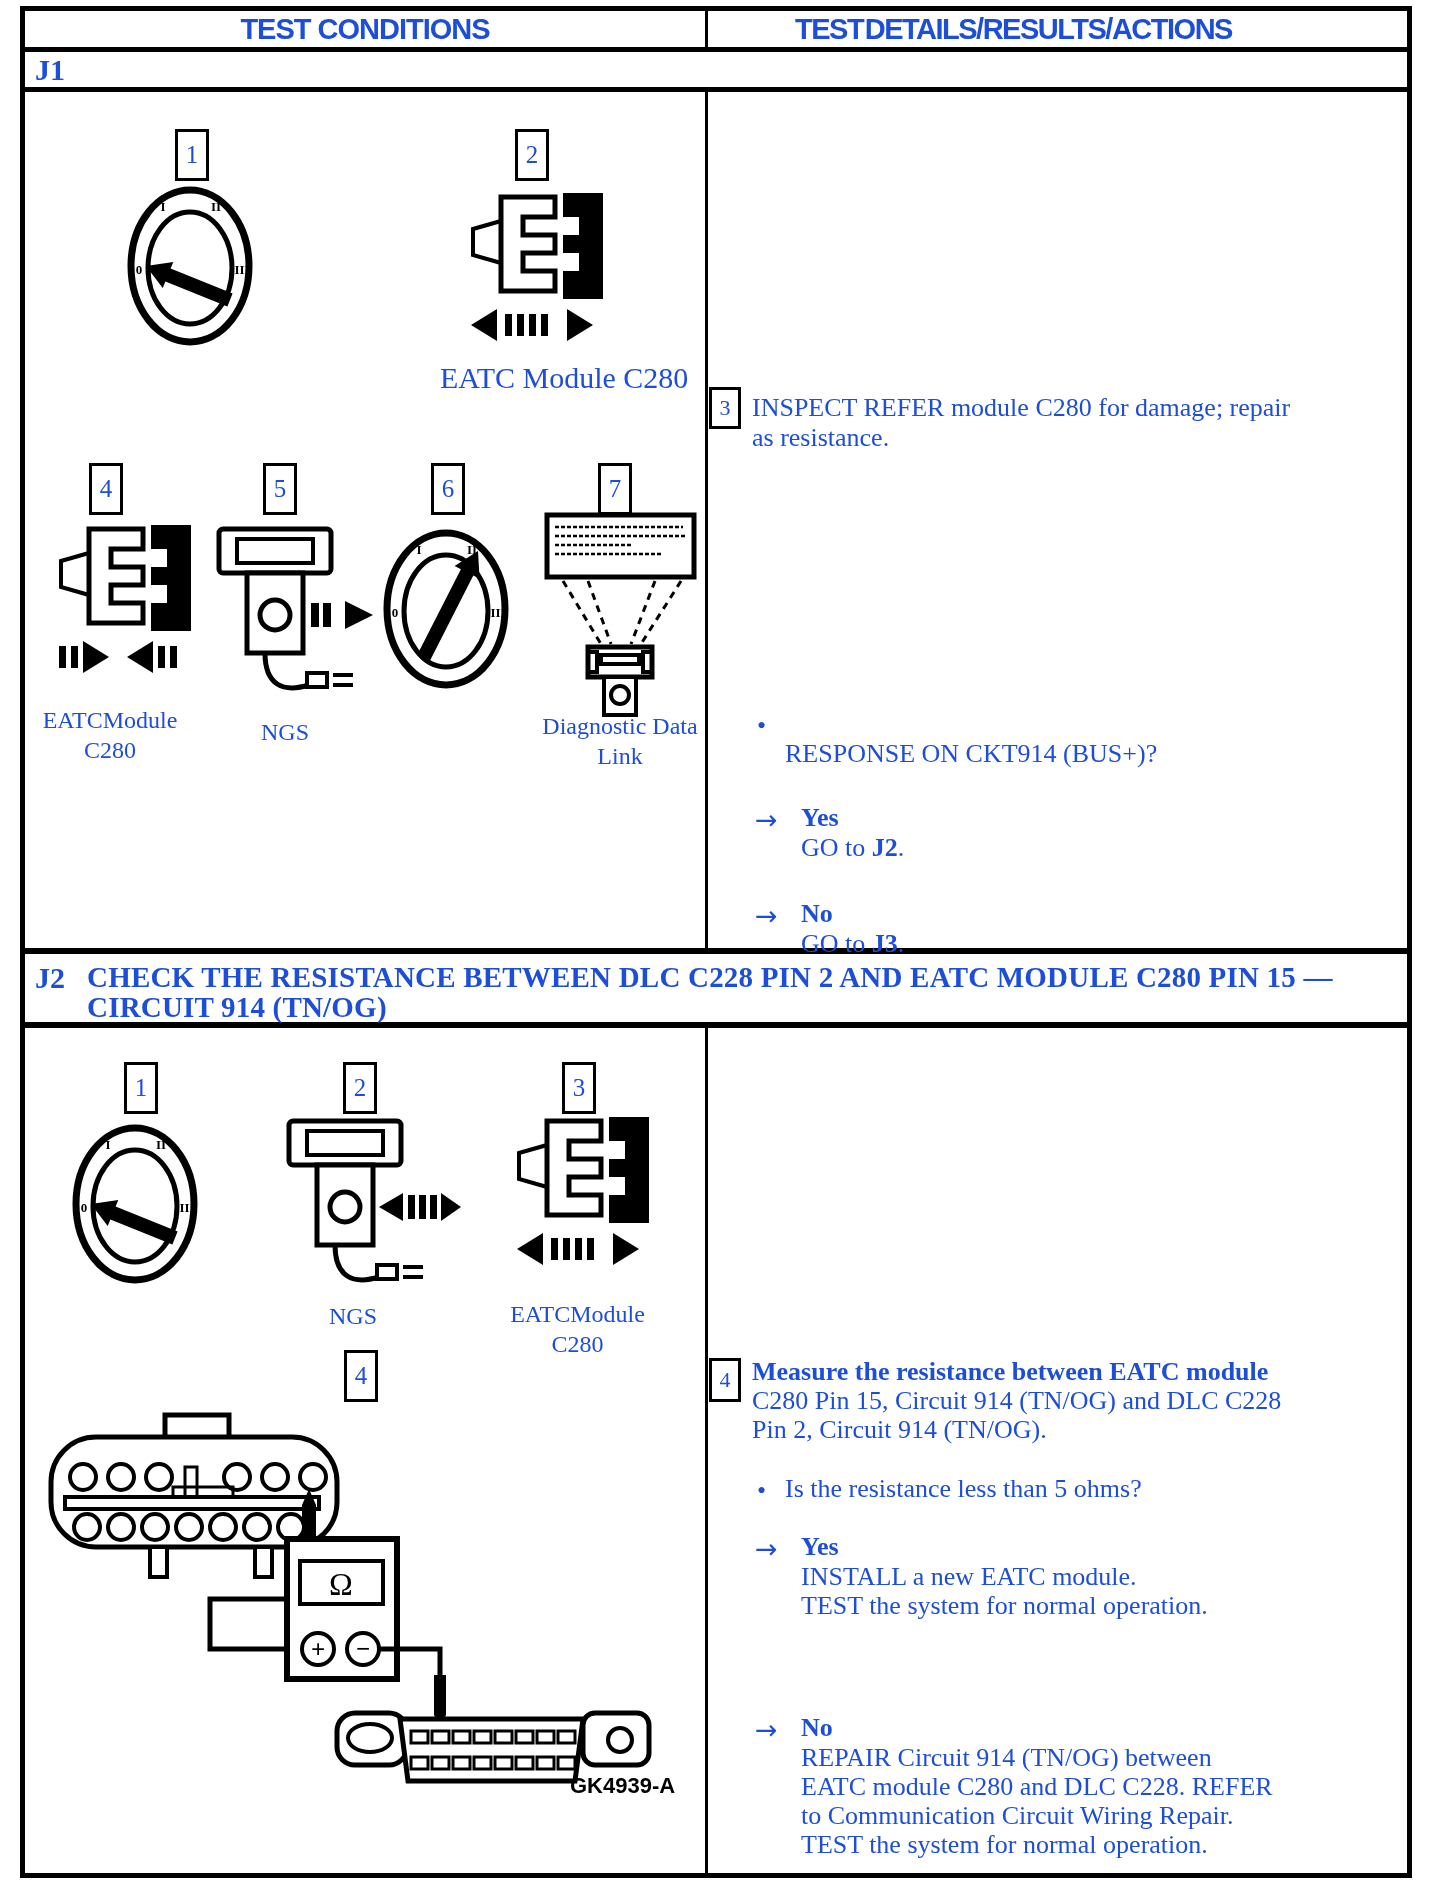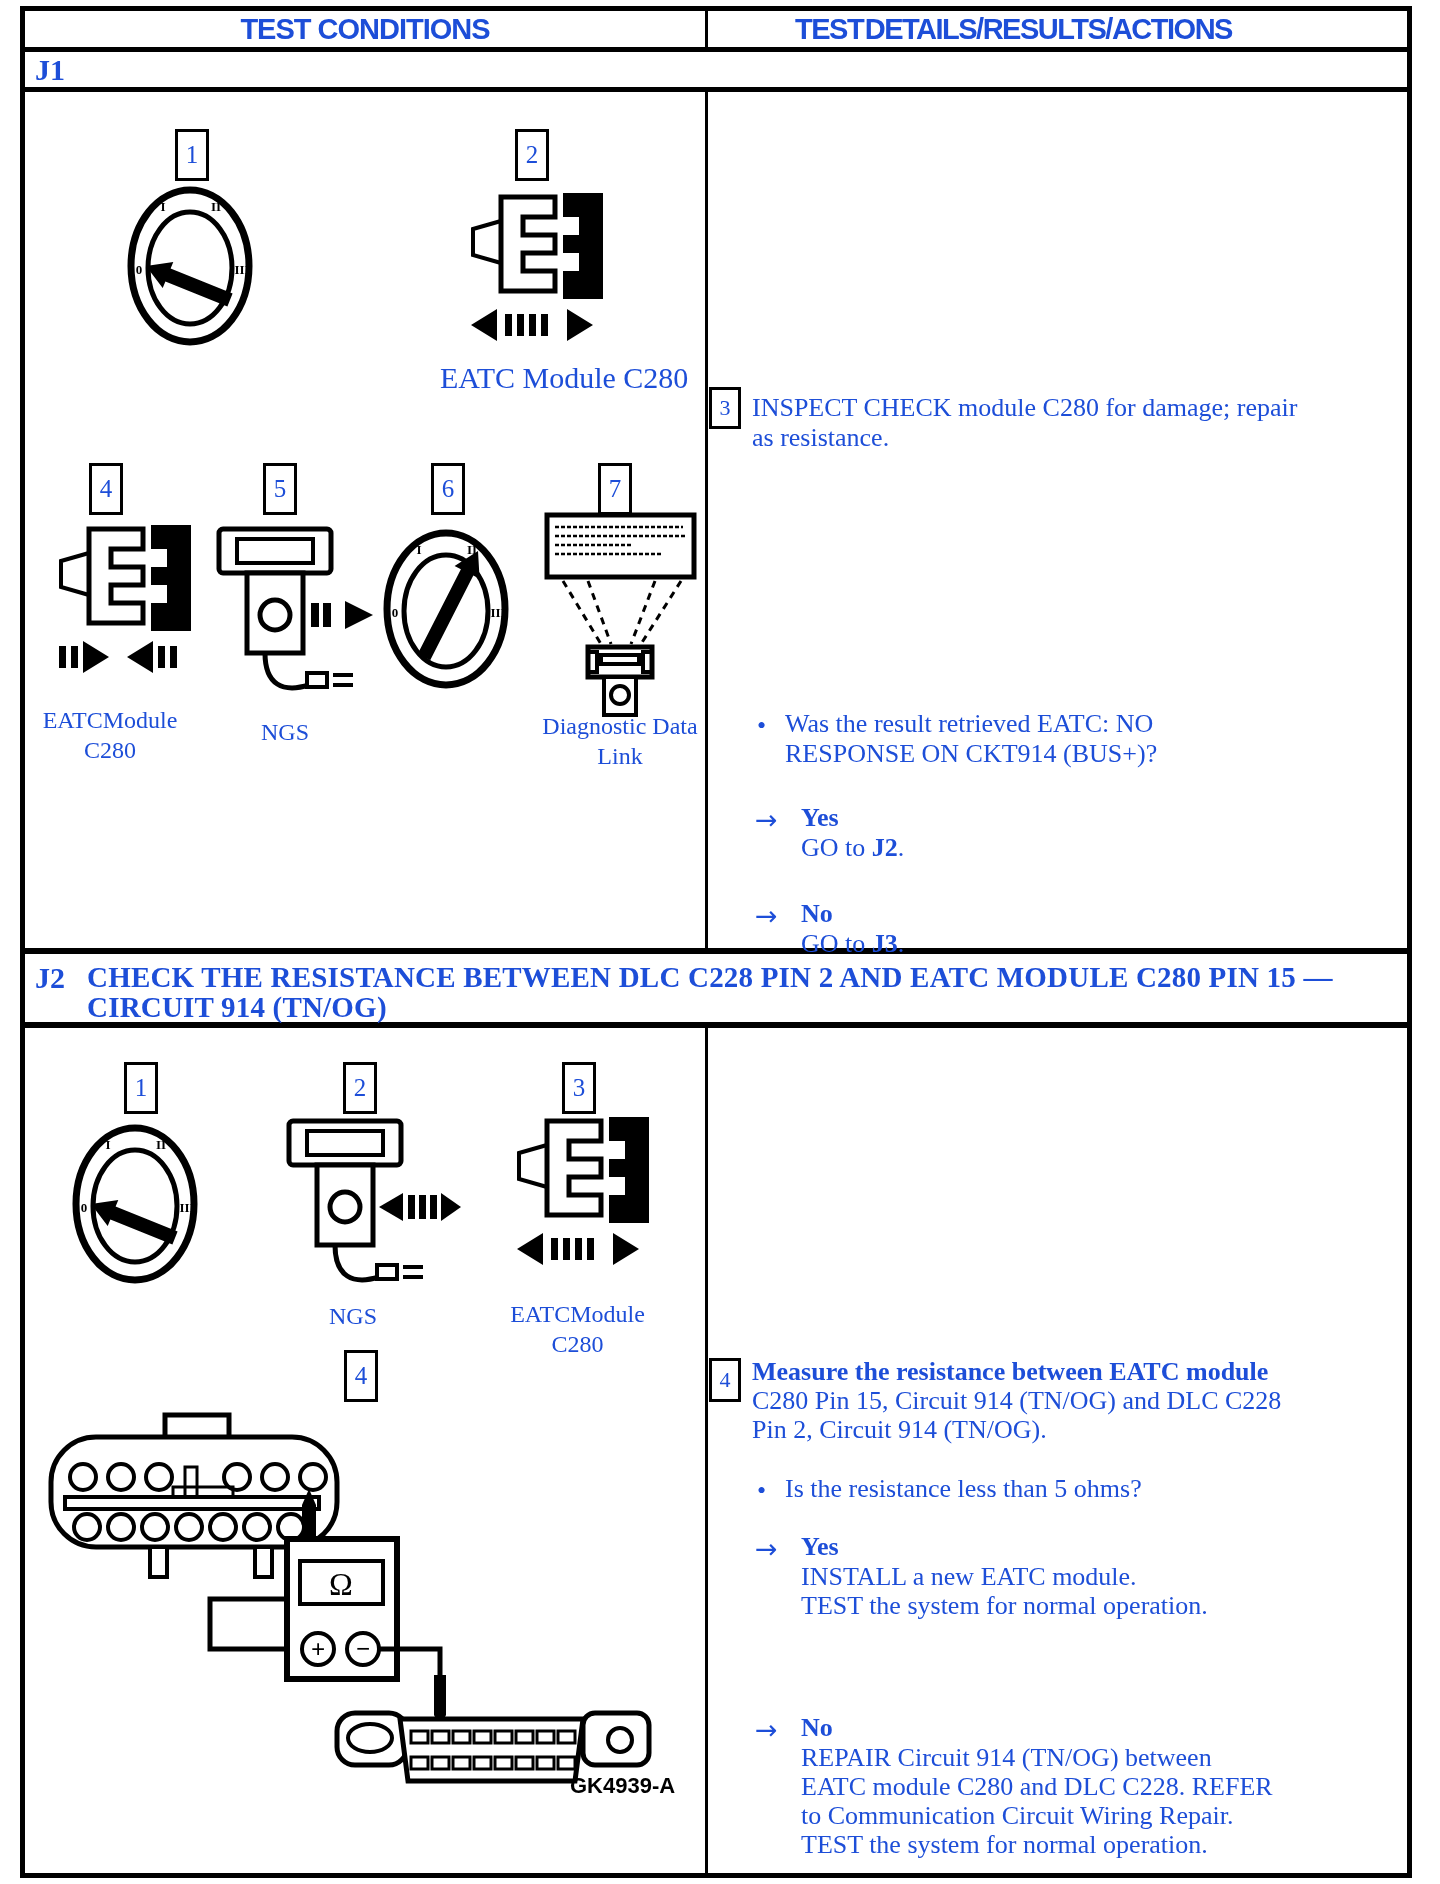--- a/index.html
+++ b/index.html
@@ -147,25 +147,24 @@
     <rect x="100" y="141" width="9" height="20" class="s4"></rect>
     <rect x="58" y="144" width="38" height="9" class="s4"></rect>
     <rect x="61" y="166" width="32" height="38" class="wf" stroke-width="4"></rect>
     <circle cx="77" cy="184" r="9" class="s4"></circle>
   </svg>
   <div class="figlabel" style="left:505px;top:700px;width:180px;">Diagnostic Data Link</div>
 
   <div class="stepbadge" style="left:684px;top:376px;width:26px;height:36px;">
         <span>3</span>
       </div>
-  <div class="abs t26" style="left:727px;top:382px;">INSPECT CHECK module C280 for damage; repair</div>
+  <div class="abs t26" style="left:727px;top:382px;">INSPECT REFER module C280 for damage; repair</div>
   <div class="abs t26" style="left:727px;top:412px;">as resistance.</div>
 
   <div class="abs bullet" style="left:732px;top:702px;">•</div>
-  <div class="abs t26" style="left:760px;top:698px;">Was the result retrieved EATC: NO</div>
   <div class="abs t26" style="left:760px;top:728px;">RESPONSE ON CKT914 (BUS+)?</div>
 
   <div class="abs arr" style="left:730px;top:795px;">→</div>
   <div class="abs t26 bold" style="left:776px;top:792px;">Yes</div>
   <div class="abs t26" style="left:776px;top:822px;"><span>GO to </span><span class="bold">J2</span><span>.</span></div>
 
   <div class="abs arr" style="left:730px;top:891px;">→</div>
   <div class="abs t26 bold" style="left:776px;top:888px;">No</div>
   <div class="abs t26" style="left:776px;top:918px;"><span>GO to </span><span class="bold">J3</span><span>.</span></div>
 

